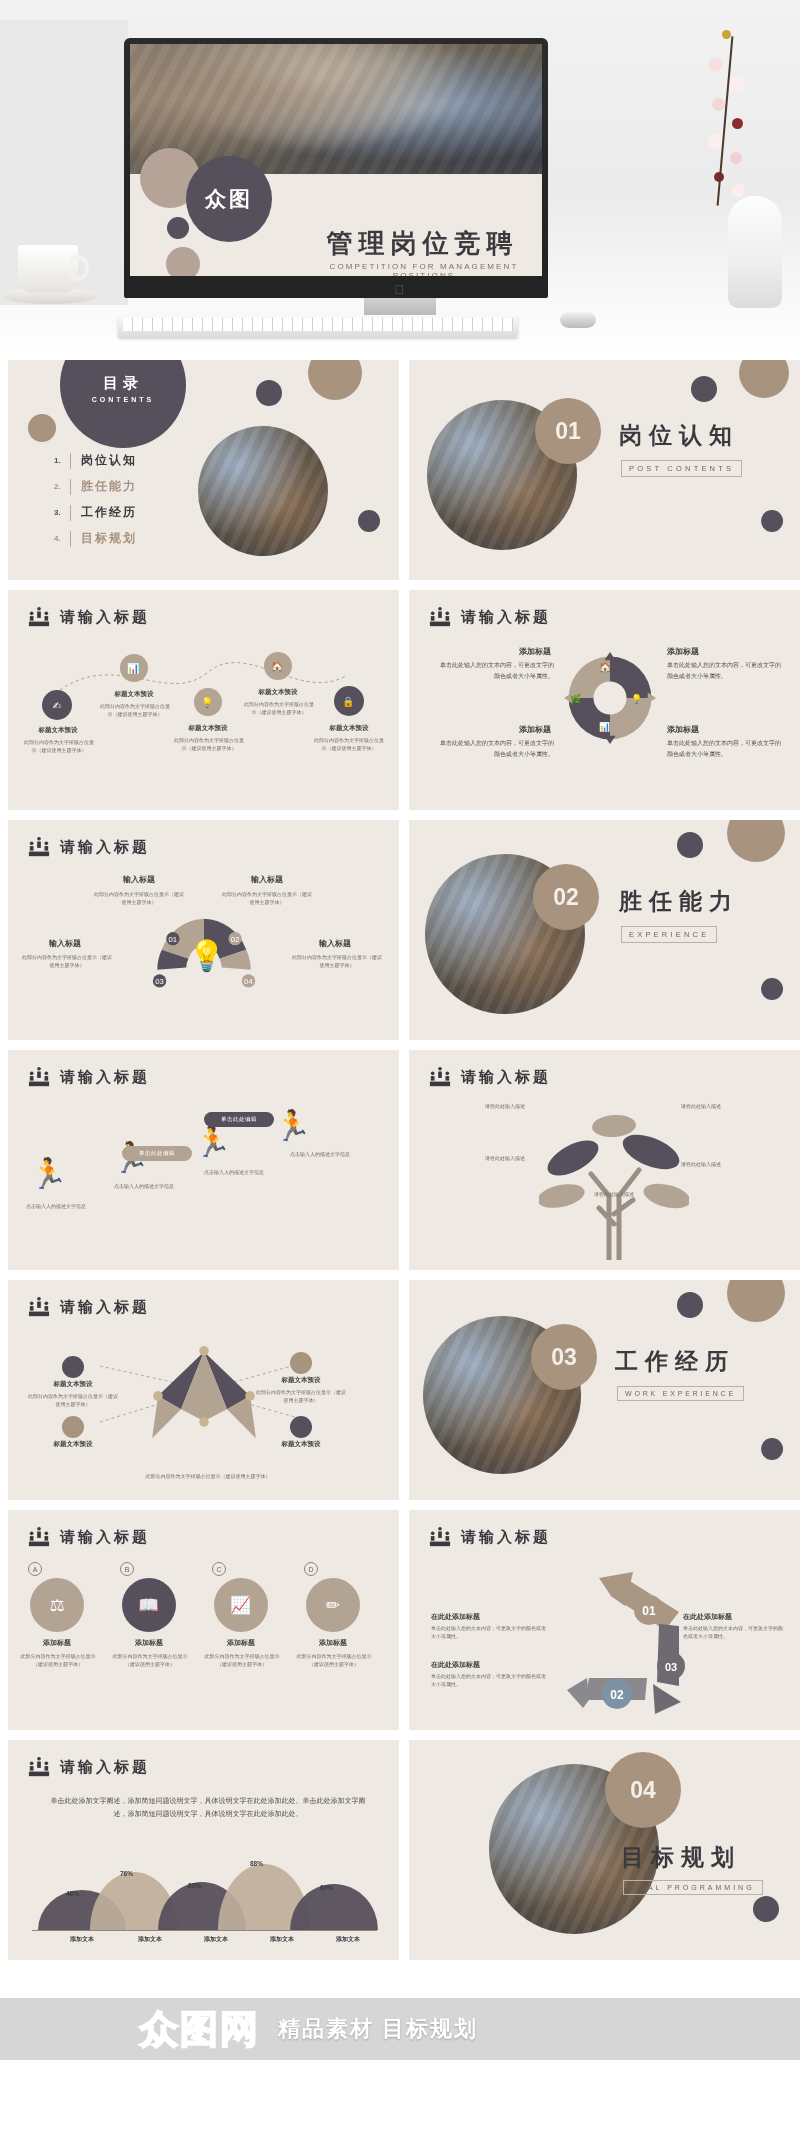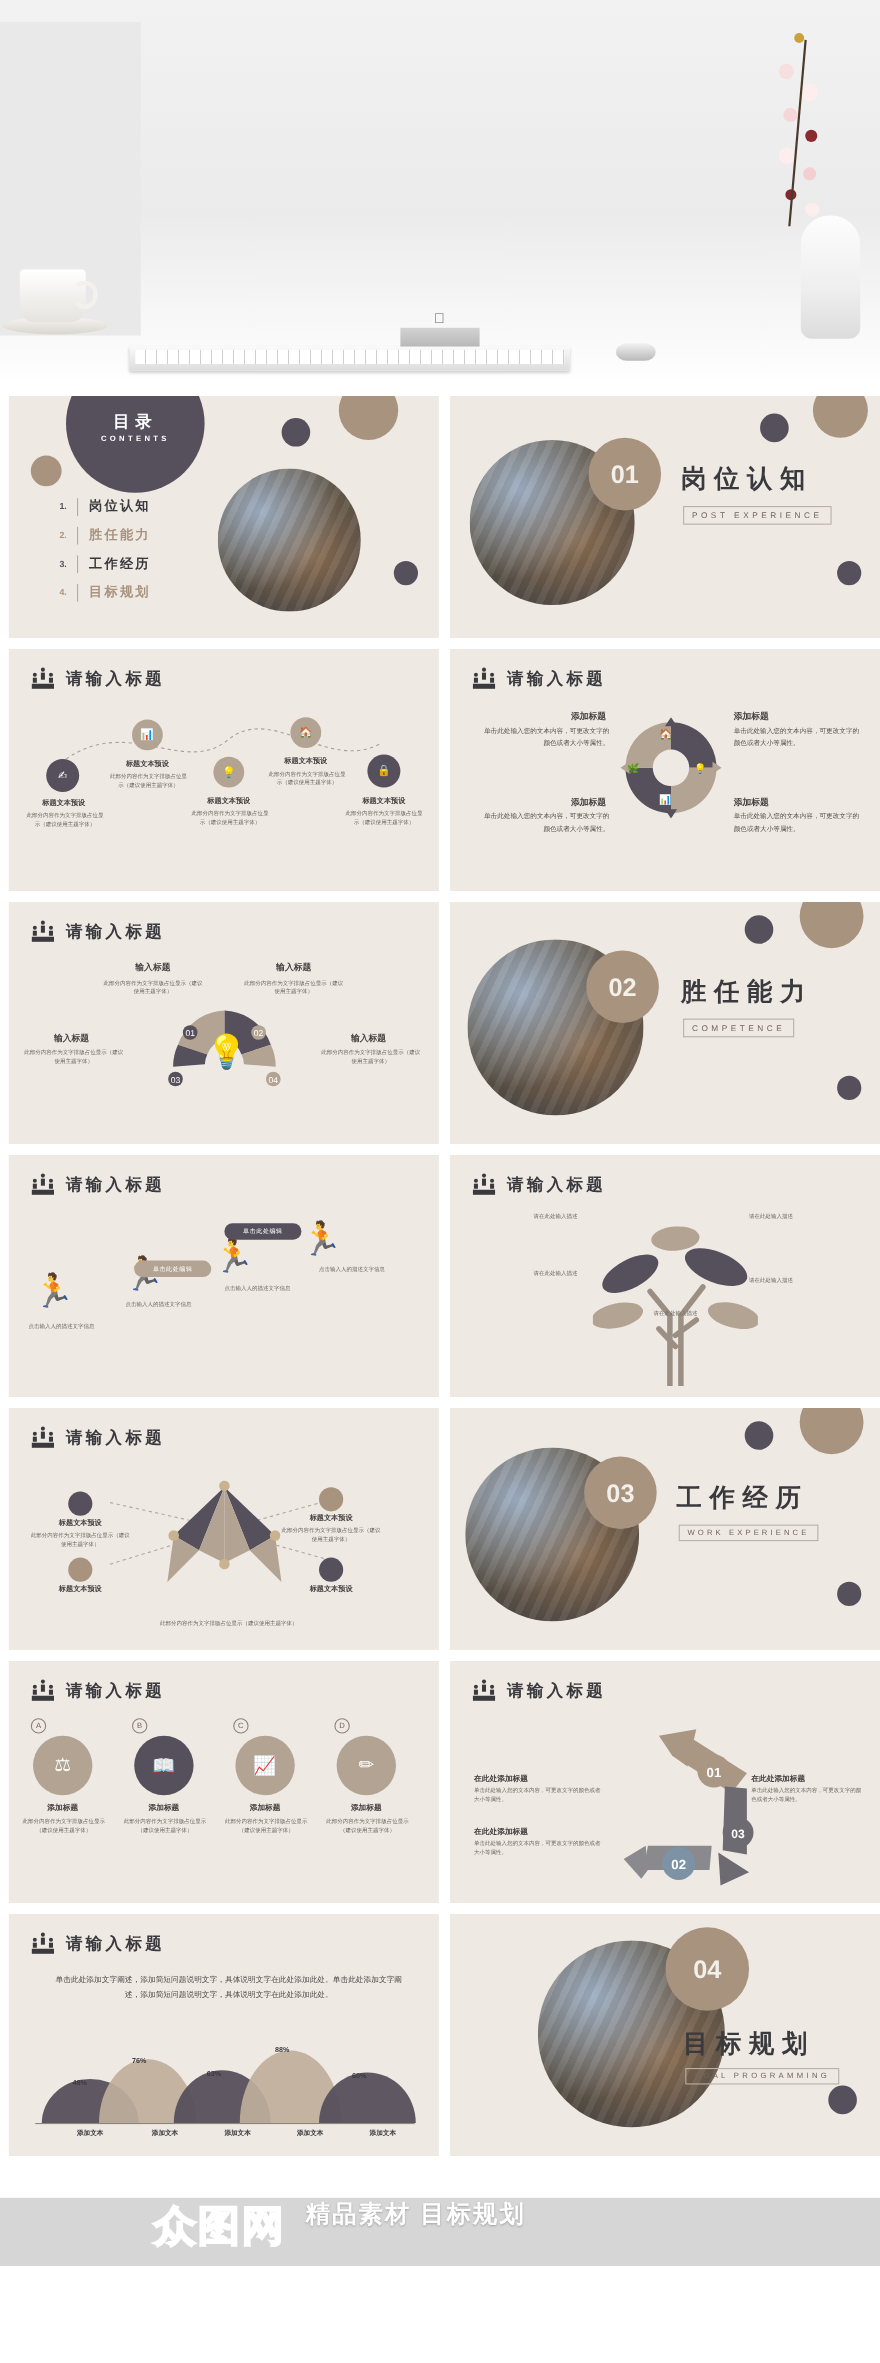--- a/index.html
+++ b/index.html
@@ -184,21 +184,21 @@
   .chart-area{ position:absolute; left:24px; top:118px; width:345px; height:86px; }
   .hill{ position:absolute; bottom:14px; border-radius:50% 50% 0 0 / 100% 100% 0 0; }
   .hill-lab{ position:absolute; font-size:6.5px; font-weight:700; color:#3a3a3e; }
   .axis-lab{ position:absolute; bottom:0; font-size:6px; font-weight:700; color:#3a3a3e; text-align:center;}
   .baseline{ position:absolute; left:0; bottom:13px; width:100%; height:1px; background:#8e857c;}
 
   
   .wm {
     position:absolute; left:0; bottom:88px; width:800px; height:62px;
     background:rgba(255,255,255,0.0);
-    display:flex; pointer-events:none;
+    display:flex; align-items:center; pointer-events:none;
   }
   .wm-band{
     position:absolute; left:0; top:0; width:100%; height:100%;
     background:rgba(120,120,120,0.30);
   }
   .wm-logo{
     position:relative; margin-left:140px; font-size:38px; font-weight:700;
     color:#ffffff; letter-spacing:2px; -webkit-text-stroke:2px #ffffff;
   }
   .wm-text{
@@ -219,20 +219,36 @@
     <div class="blossom" style="width:11px;height:11px;background:#8b2b2f;left:30px;top:96px;"></div>
     <div class="blossom" style="width:15px;height:15px;background:#fdeeee;left:6px;top:112px;"></div>
     <div class="blossom" style="width:12px;height:12px;background:#f3cfd2;left:28px;top:130px;"></div>
     <div class="blossom" style="width:10px;height:10px;background:#7e2a2e;left:12px;top:150px;"></div>
     <div class="blossom" style="width:13px;height:13px;background:#fdeeee;left:30px;top:162px;"></div>
     <div class="blossom" style="width:9px;height:9px;background:#c9a23a;left:20px;top:8px;"></div>
     <div style="position:absolute;left:22px;top:14px;width:2px;height:170px;background:#4a3a2c;transform:rotate(5deg);"></div>
   </div>
   <div class="vase"></div>
 
+  <div class="imac">
+    <div class="imac-bezel">
+      <div class="imac-screen">
+        <div class="photo-top"></div>
+        <div class="cover-bottom"></div>
+        <div class="c-circle c-big-tan"></div>
+        <div class="c-circle c-sm-dark"></div>
+        <div class="c-circle c-sm-tan"></div>
+        <div class="c-circle c-dark-main">
+          <span>众图</span>
+        </div>
+        <div class="cover-title">管理岗位竞聘</div>
+        <div class="cover-sub">COMPETITION FOR MANAGEMENT POSITIONS</div>
+      </div>
+    </div>
+  </div>
   <div class="apple-logo"></div>
   <div class="imac-neck"></div>
   <div class="imac-foot"></div>
   <div class="keyboard"></div>
   <div class="saucer"></div>
   <div class="mug"></div>
   <div class="mouse"></div>
 </div>
 
 <div class="grid">
@@ -273,21 +289,21 @@
       </div>
     </div>
 
     <div class="slide">
       <div class="photo-circ" style="left:18px;top:40px;width:150px;height:150px;"></div>
       <div class="dot dk" style="width:26px;height:26px;left:282px;top:16px;"></div>
       <div class="dot tn" style="width:50px;height:50px;left:330px;top:-12px;"></div>
       <div class="dot dk" style="width:22px;height:22px;left:352px;top:150px;"></div>
       <div class="sec-num" style="left:126px;top:38px;width:66px;height:66px;font-size:23px;">01</div>
       <div class="sec-cn" style="left:210px;top:60px;">岗位认知</div>
-      <div class="sec-en" style="left:212px;top:100px;">POST EXPERIENCE</div>
+      <div class="sec-en" style="left:212px;top:100px;">POST CONTENTS</div>
     </div>
   </div>
 
   <div class="row">
     <div class="slide">
       <div class="sh">
         <svg class="sh-icon" viewBox="0 0 24 24">
           <circle cx="12" cy="3" r="2" fill="#3a3a3e"></circle>
             <rect x="10" y="6" width="4" height="7" fill="#3a3a3e"></rect>
           <circle cx="4" cy="8" r="2" fill="#3a3a3e"></circle>
@@ -405,21 +421,21 @@
       <div style="position:absolute;left:180px;top:118px;font-size:30px;color:#b3a393;">💡</div>
     </div>
 
     <div class="slide">
       <div class="photo-circ" style="left:16px;top:34px;width:160px;height:160px;"></div>
       <div class="dot dk" style="width:26px;height:26px;left:268px;top:12px;"></div>
       <div class="dot tn" style="width:58px;height:58px;left:318px;top:-16px;"></div>
       <div class="dot dk" style="width:22px;height:22px;left:352px;top:158px;"></div>
       <div class="sec-num" style="left:124px;top:44px;width:66px;height:66px;font-size:23px;">02</div>
       <div class="sec-cn" style="left:210px;top:66px;">胜任能力</div>
-      <div class="sec-en" style="left:212px;top:106px;">COMPETENCE</div>
+      <div class="sec-en" style="left:212px;top:106px;">EXPERIENCE</div>
     </div>
   </div>
 
   <div class="row">
     <div class="slide">
       <div class="sh">
         <svg class="sh-icon" viewBox="0 0 24 24">
           <circle cx="12" cy="3" r="2" fill="#3a3a3e"></circle>
             <rect x="10" y="6" width="4" height="7" fill="#3a3a3e"></rect>
           <circle cx="4" cy="8" r="2" fill="#3a3a3e"></circle>

